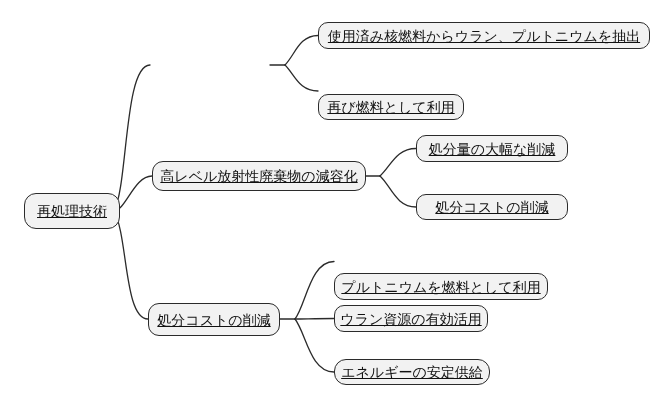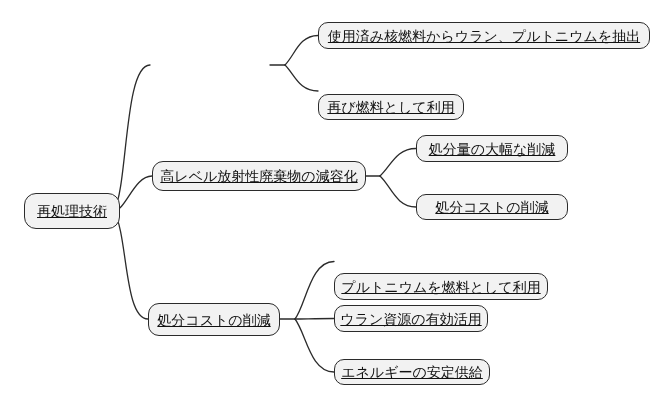--- a/index.html
+++ b/index.html
@@ -49,21 +49,21 @@
   .node.root  { left: 24px;   top: 193px; width: 96px;  height: 36px; border-radius: 12px; }
   .node.b1    { left: 150px; top: 48px;  width: 120px; height: 34px; border-radius: 11px; }
   .node.b2    { left: 152px; top: 161px; width: 214px; height: 30px; border-radius: 11px; text-align: center; }
   .node.b3    { left: 148px; top: 303px; width: 132px; height: 33px; border-radius: 11px; }
   .node.l1a   { left: 318px; top: 22px;  width: 332px; height: 27px; }
   .node.l1b   { left: 318px; top: 94px;  width: 146px; height: 26px; }
   .node.l2a   { left: 416px; top: 135px; width: 152px; height: 27px; }
   .node.l2b   { left: 416px; top: 194px; width: 152px; height: 26px; }
   .node.l3a   { left: 334px; top: 248px; width: 214px; height: 27px; margin-top: 25px; }
   .node.l3b   { left: 334px; top: 305px; width: 154px; height: 27px; }
-  .node.l3c   { left: 334px; top: 359px; width: 156px; height: 26px; }
+  .node.l3c   { left: 334px; top: 359px; width: 156px; height: 26px; border-radius: 12px; }
 </style>
 </head>
 <body>
 
 <div class="canvas">
 
   <svg class="connectors" viewBox="0 0 656 415" aria-hidden="true">
 
     <path d="M102 211 H114"></path>
     <path d="M114 211 C128 186, 124 65, 150 65"></path>

